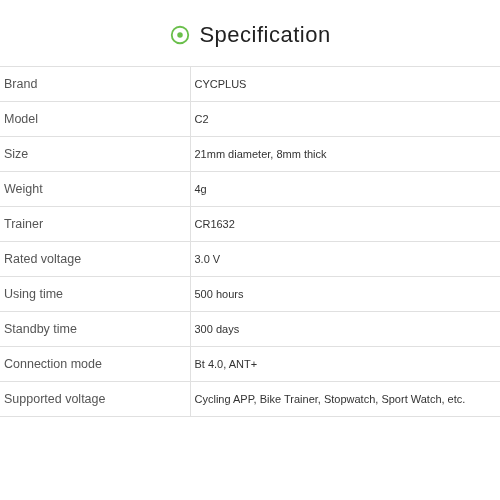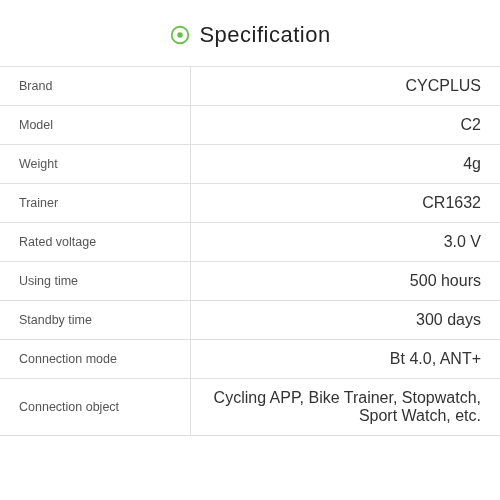--- a/index.html
+++ b/index.html
@@ -35,35 +35,34 @@
     }
     .spec-table {
       width: 100%;
       border-collapse: collapse;
       border-top: 1px solid #e0e0e0;
     }
     .spec-table tr {
       border-bottom: 1px solid #e0e0e0;
     }
     .spec-table td {
-      padding: 10px 19px;
+      padding: 10px 4px;
       vertical-align: middle;
     }
     .spec-table td:first-child {
       width: 38%;
       color: #555;
       font-weight: 400;
       font-size: 12.5px;
       border-right: 1px solid #e0e0e0;
     }
     .spec-table td:last-child {
       width: 62%;
       color: #333;
-      text-align: right;
-      font-size: 16px;
+      font-size: 11px;
     }
   </style>
 </head>
 <body>
 
 <div class="header">
   <svg class="header-icon" viewBox="0 0 24 24" fill="none" xmlns="http://www.w3.org/2000/svg">
     <circle cx="12" cy="12" r="9" stroke="#6abf4b" stroke-width="2" fill="none"></circle>
     <circle cx="12" cy="12" r="3" fill="#6abf4b"></circle>
   </svg>
@@ -72,20 +71,24 @@
 
 <table class="spec-table">
   <tbody id="spec-tbody">
   <tr>
         <td>Brand</td>
         <td>CYCPLUS</td>
       </tr>
       <tr>
         <td>Model</td>
         <td>C2</td>
+      </tr>
+      <tr>
+        <td>Size</td>
+        <td>21mm diameter, 8mm thick</td>
       </tr>
       <tr>
         <td>Weight</td>
         <td>4g</td>
       </tr>
       <tr>
         <td>Trainer</td>
         <td>CR1632</td>
       </tr>
       <tr>
@@ -98,17 +101,17 @@
       </tr>
       <tr>
         <td>Standby time</td>
         <td>300 days</td>
       </tr>
       <tr>
         <td>Connection mode</td>
         <td>Bt 4.0, ANT+</td>
       </tr>
       <tr>
-        <td>Connection object</td>
+        <td>Supported voltage</td>
         <td>Cycling APP, Bike Trainer, Stopwatch, Sport Watch, etc.</td>
       </tr>
     </tbody>
 </table>
 
 </body></html>

